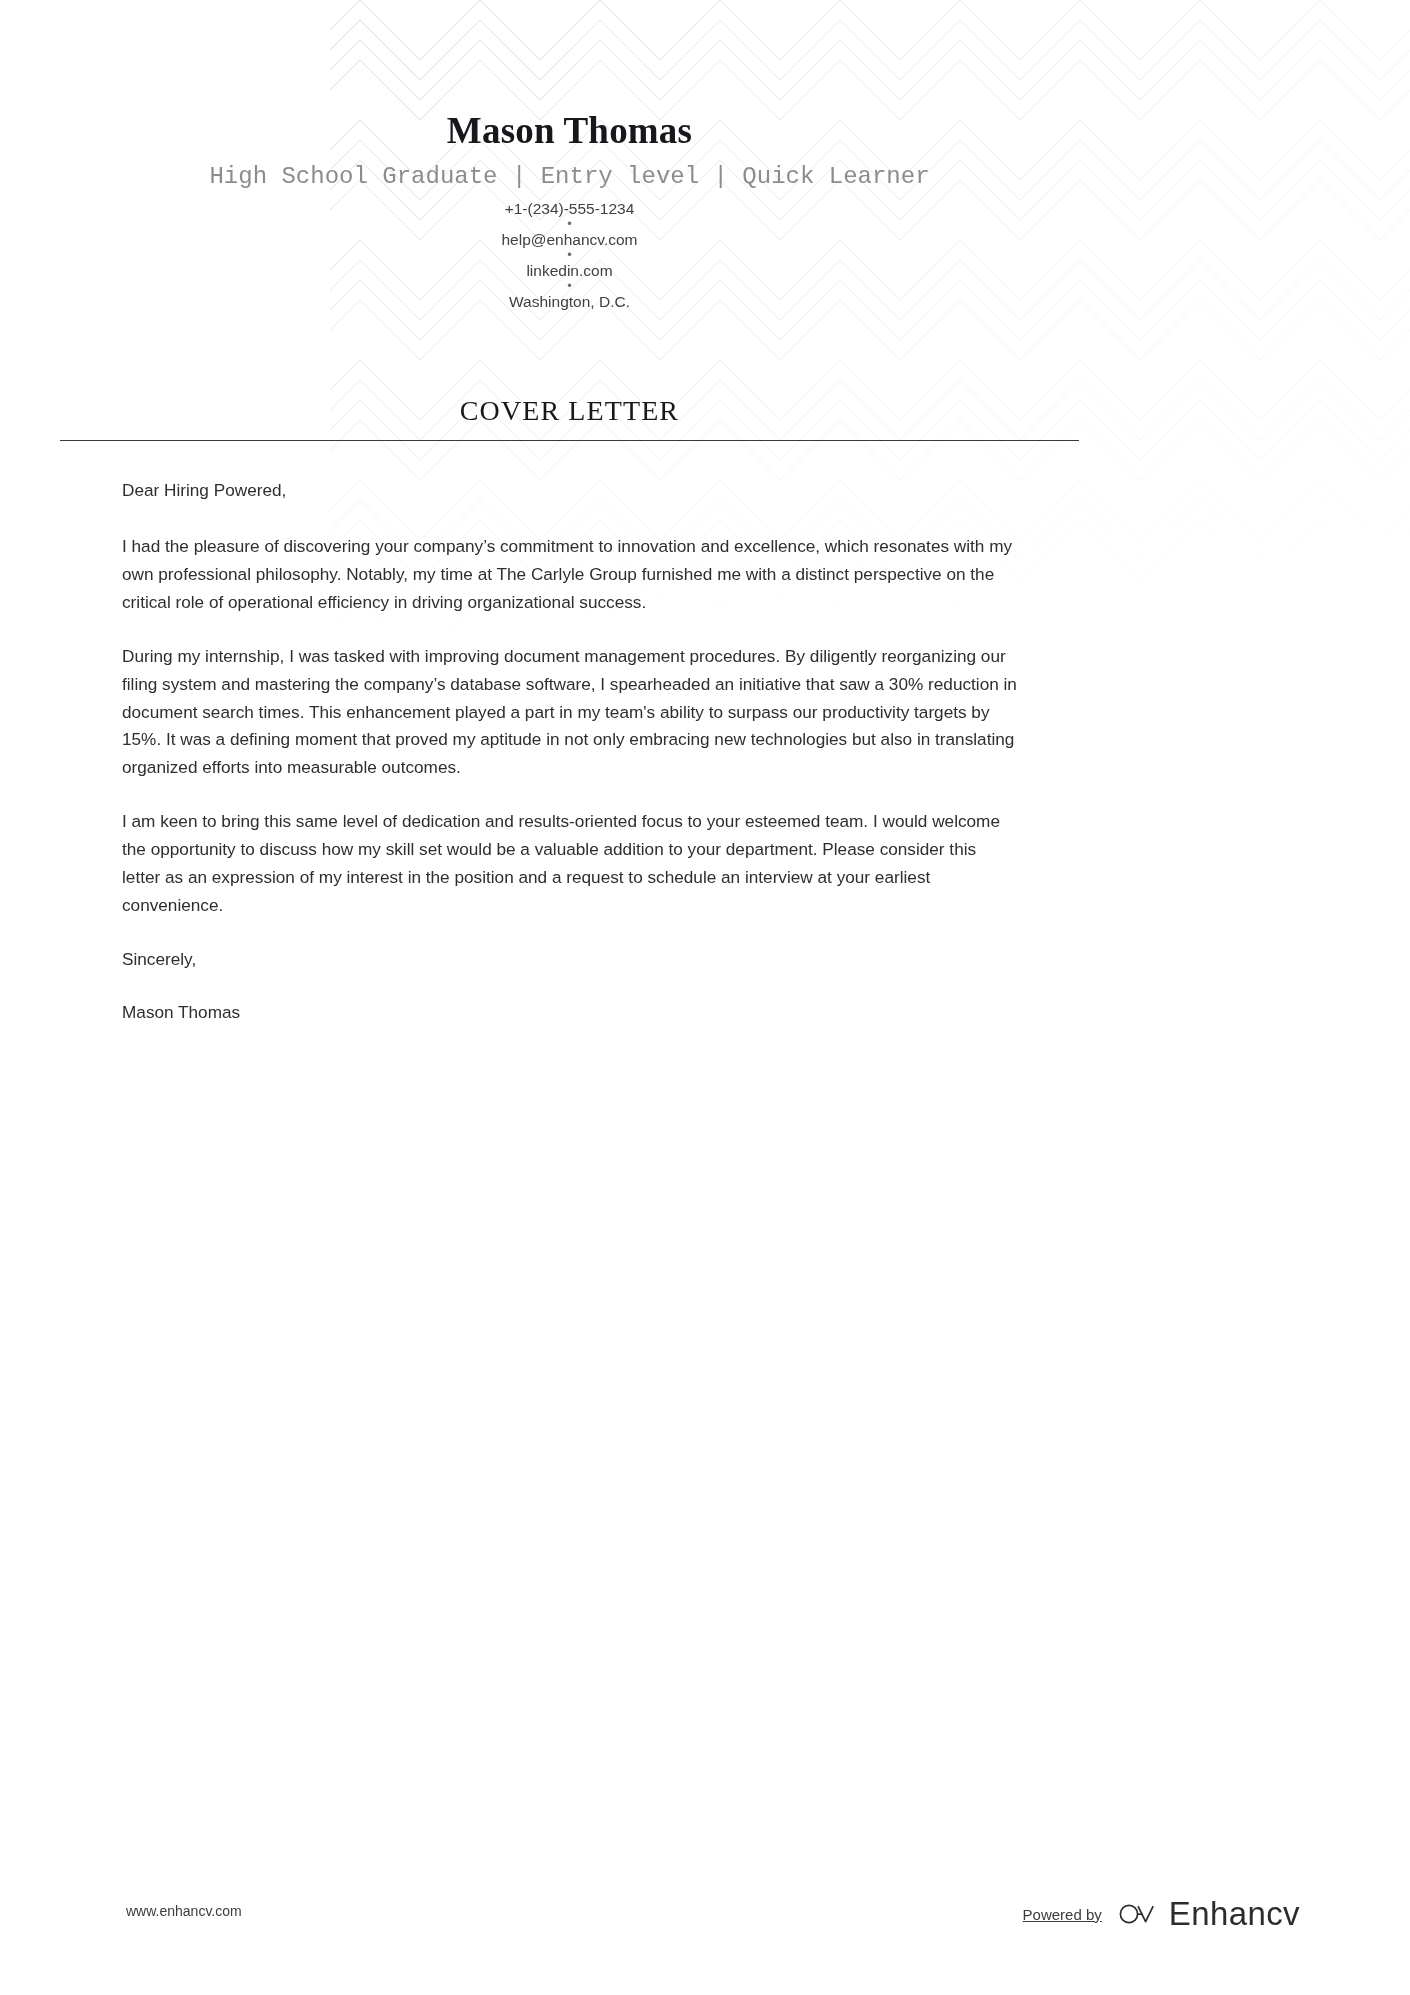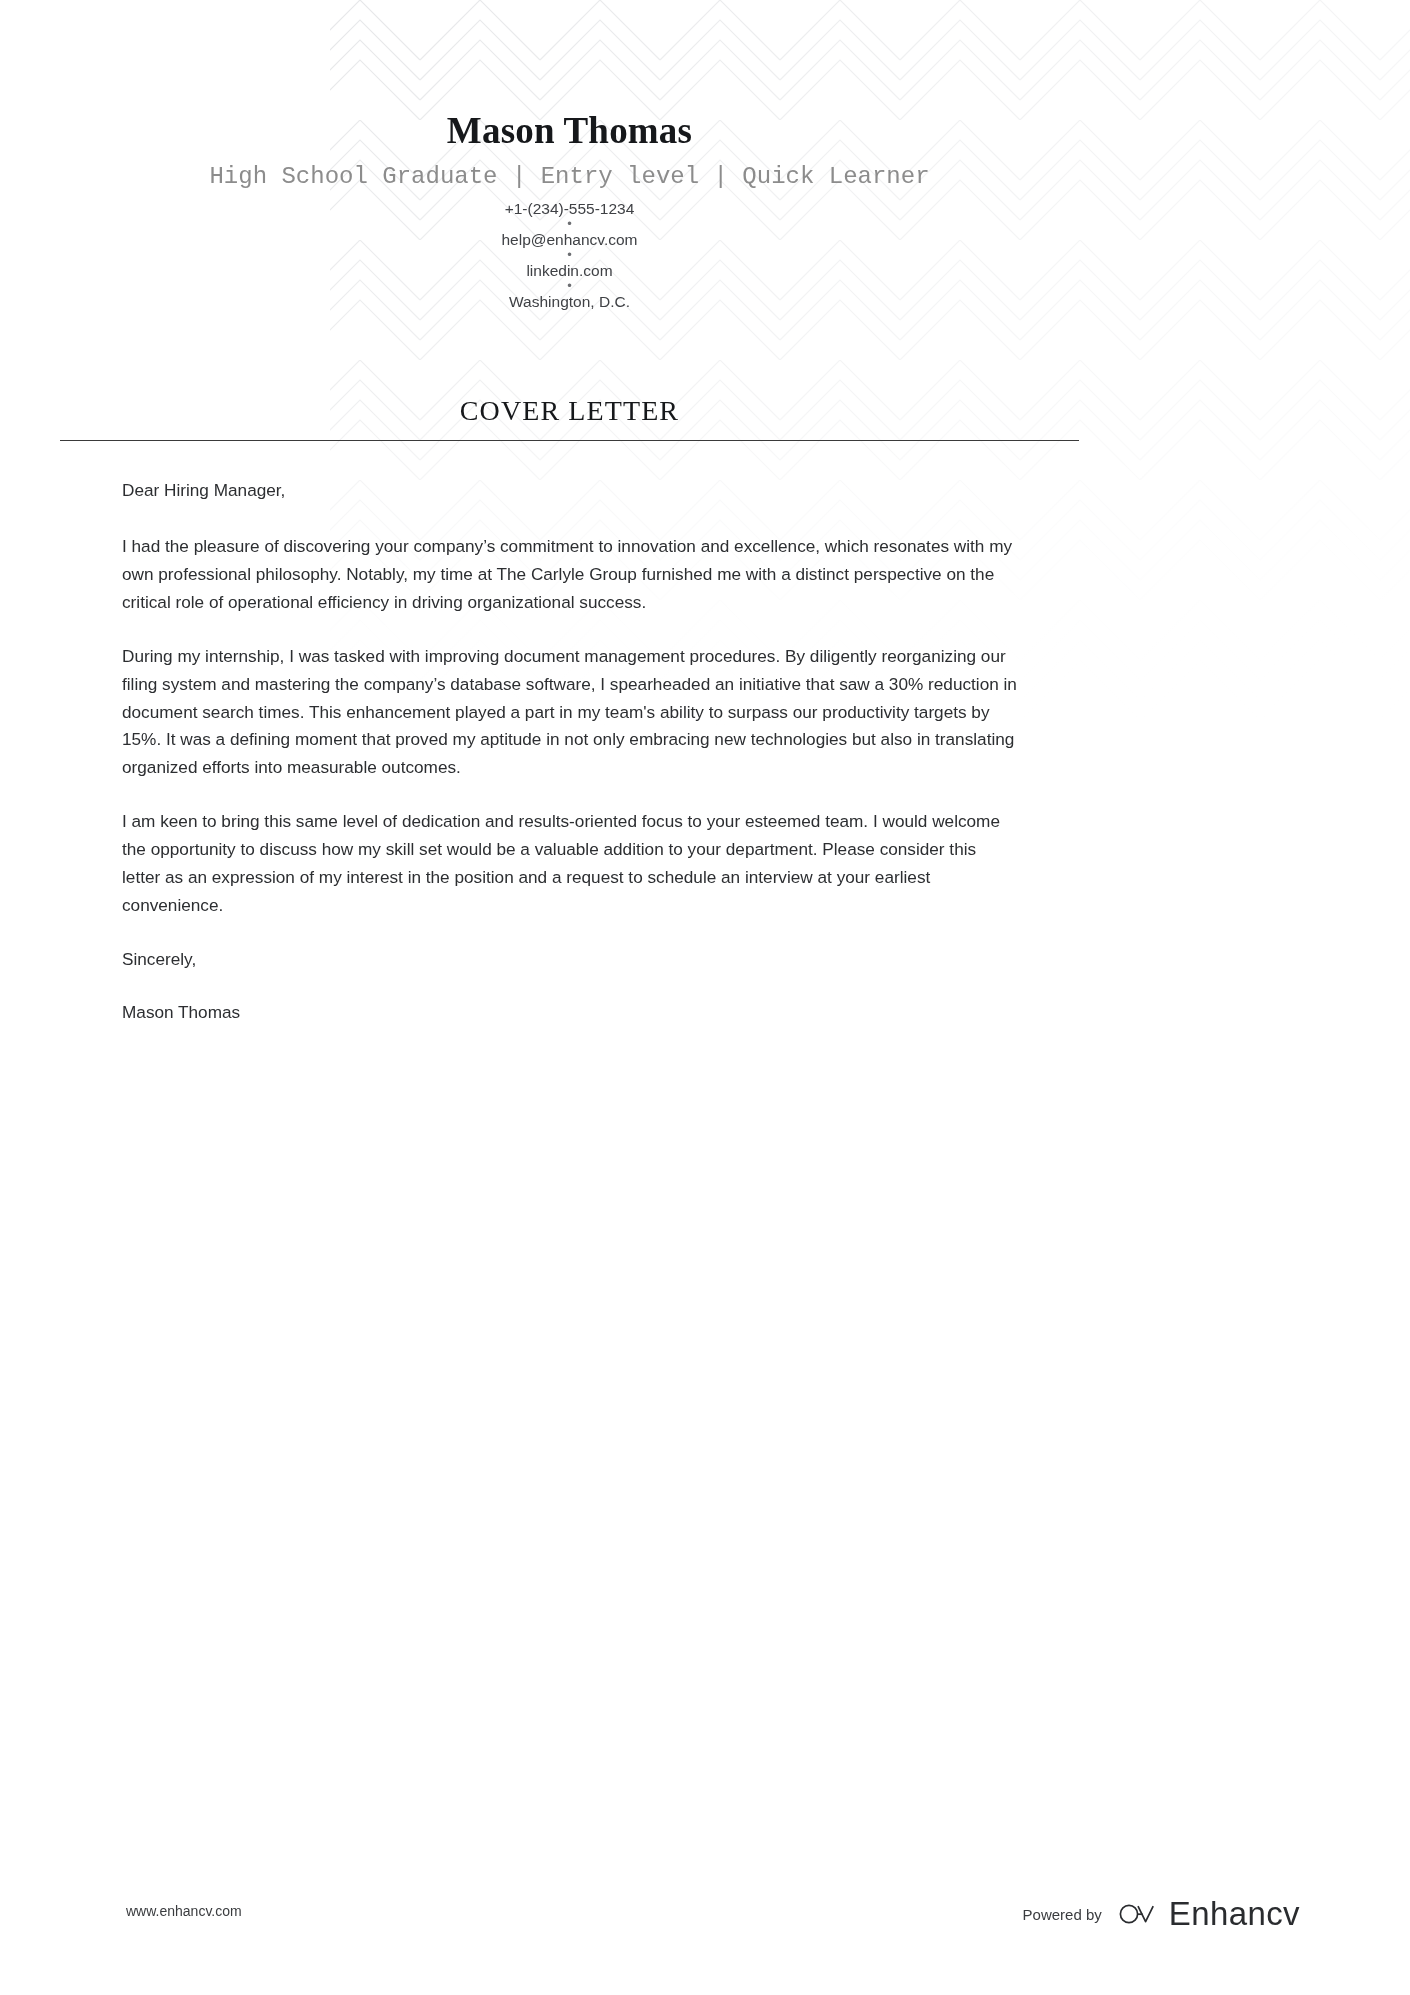--- a/index.html
+++ b/index.html
@@ -131,20 +131,21 @@
     position: absolute;
     right: 122px;
     bottom: 62px;
     display: flex;
     align-items: center;
     gap: 16px;
   }
   .powered-by {
     font-size: 15px;
     color: #3a3c3f;
+    text-decoration: underline;
   }
   .brand {
     display: flex;
     align-items: center;
     gap: 9px;
   }
   .brand-name {
     font-size: 33px;
     color: #2a2c2f;
     letter-spacing: 0.4px;
@@ -196,21 +197,21 @@
       <span class="contact-sep">•</span>
       <span class="contact-item">Washington, D.C.</span>
     </div>
   </div>
 
   <div class="section">
     <div class="section-title">COVER LETTER</div>
   </div>
 
   <div class="letter">
-    <p class="salutation">Dear Hiring Manager,</p>
+    <p class="salutation">Dear Hiring Powered,</p>
     <p>I had the pleasure of discovering your company’s commitment to innovation and excellence, which resonates with my own professional philosophy. Notably, my time at The Carlyle Group furnished me with a distinct perspective on the critical role of operational efficiency in driving organizational success.</p>
     <p>During my internship, I was tasked with improving document management procedures. By diligently reorganizing our filing system and mastering the company’s database software, I spearheaded an initiative that saw a 30% reduction in document search times. This enhancement played a part in my team's ability to surpass our productivity targets by 15%. It was a defining moment that proved my aptitude in not only embracing new technologies but also in translating organized efforts into measurable outcomes.</p>
     <p>I am keen to bring this same level of dedication and results-oriented focus to your esteemed team. I would welcome the opportunity to discuss how my skill set would be a valuable addition to your department. Please consider this letter as an expression of my interest in the position and a request to schedule an interview at your earliest convenience.</p>
     <p class="signoff">Sincerely,</p>
     <p class="signature">Mason Thomas</p>
   </div>
 
   <div class="footer">
     <div class="footer-url">www.enhancv.com</div>
     <div class="footer-right">

